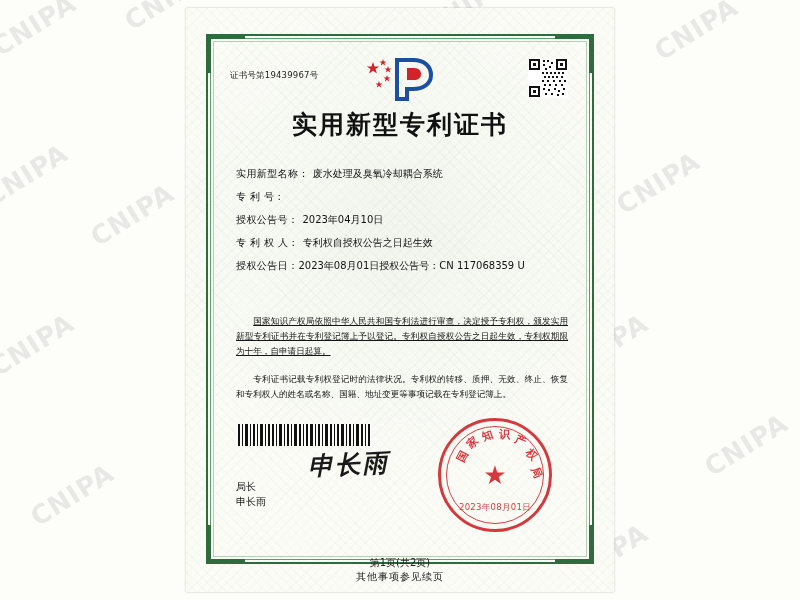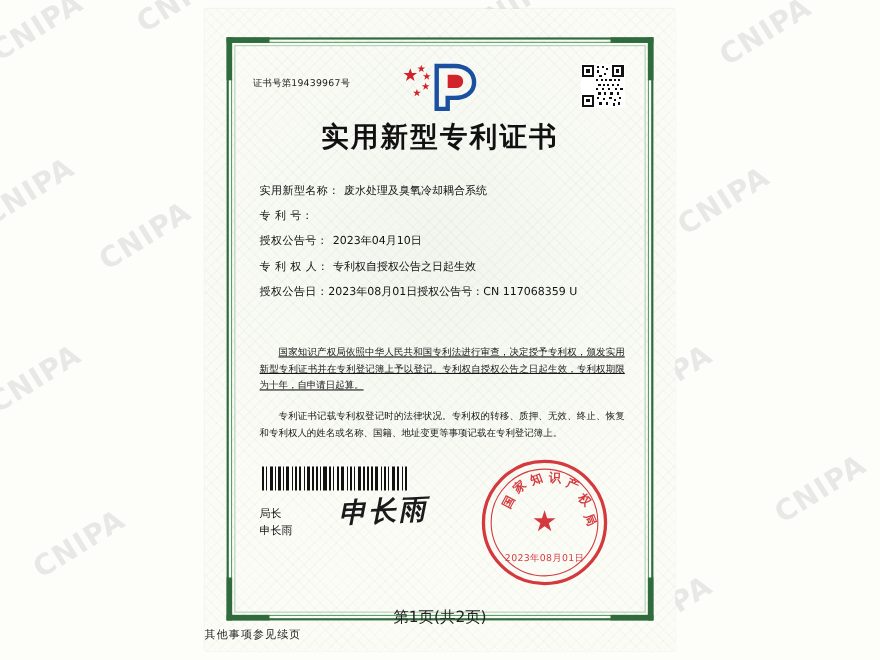--- a/index.html
+++ b/index.html
@@ -180,24 +180,25 @@
     left: 6px;
     top: 368px;
     width: 136px;
     height: 22px;
   }
 
   
   .sign-label {
     position: absolute;
     left: 6px;
-    top: 404px;
+    top: 424px;
     font-size: 10px;
     line-height: 1.5;
     color: #111;
+    font-family: Liberation Mono, monospace;
   }
   .sign-script {
     position: absolute;
     left: 78px;
     top: 392px;
     font-family: "DejaVu Serif", "Liberation Serif", serif;
     font-size: 25px;
     font-style: italic;
     font-weight: bold;
     color: #1a1a1a;
@@ -248,29 +249,30 @@
     transform-origin: center center;
     white-space: nowrap;
   }
 
   .page-no {
     position: absolute;
     left: 0;
     right: 0;
     bottom: -28px;
     text-align: center;
-    font-size: 14px;
+    font-size: 10px;
     color: #222;
   }
 
   .footer-note {
     position: absolute;
     left: 0;
     right: 0;
     bottom: 8px;
+    text-align: center;
     font-size: 10px;
     color: #1b1b1b;
     letter-spacing: 1px;
   }
 
   
   .wm {
     position: absolute;
     font-family: "DejaVu Sans", "Liberation Sans", sans-serif;
     font-weight: bold;

